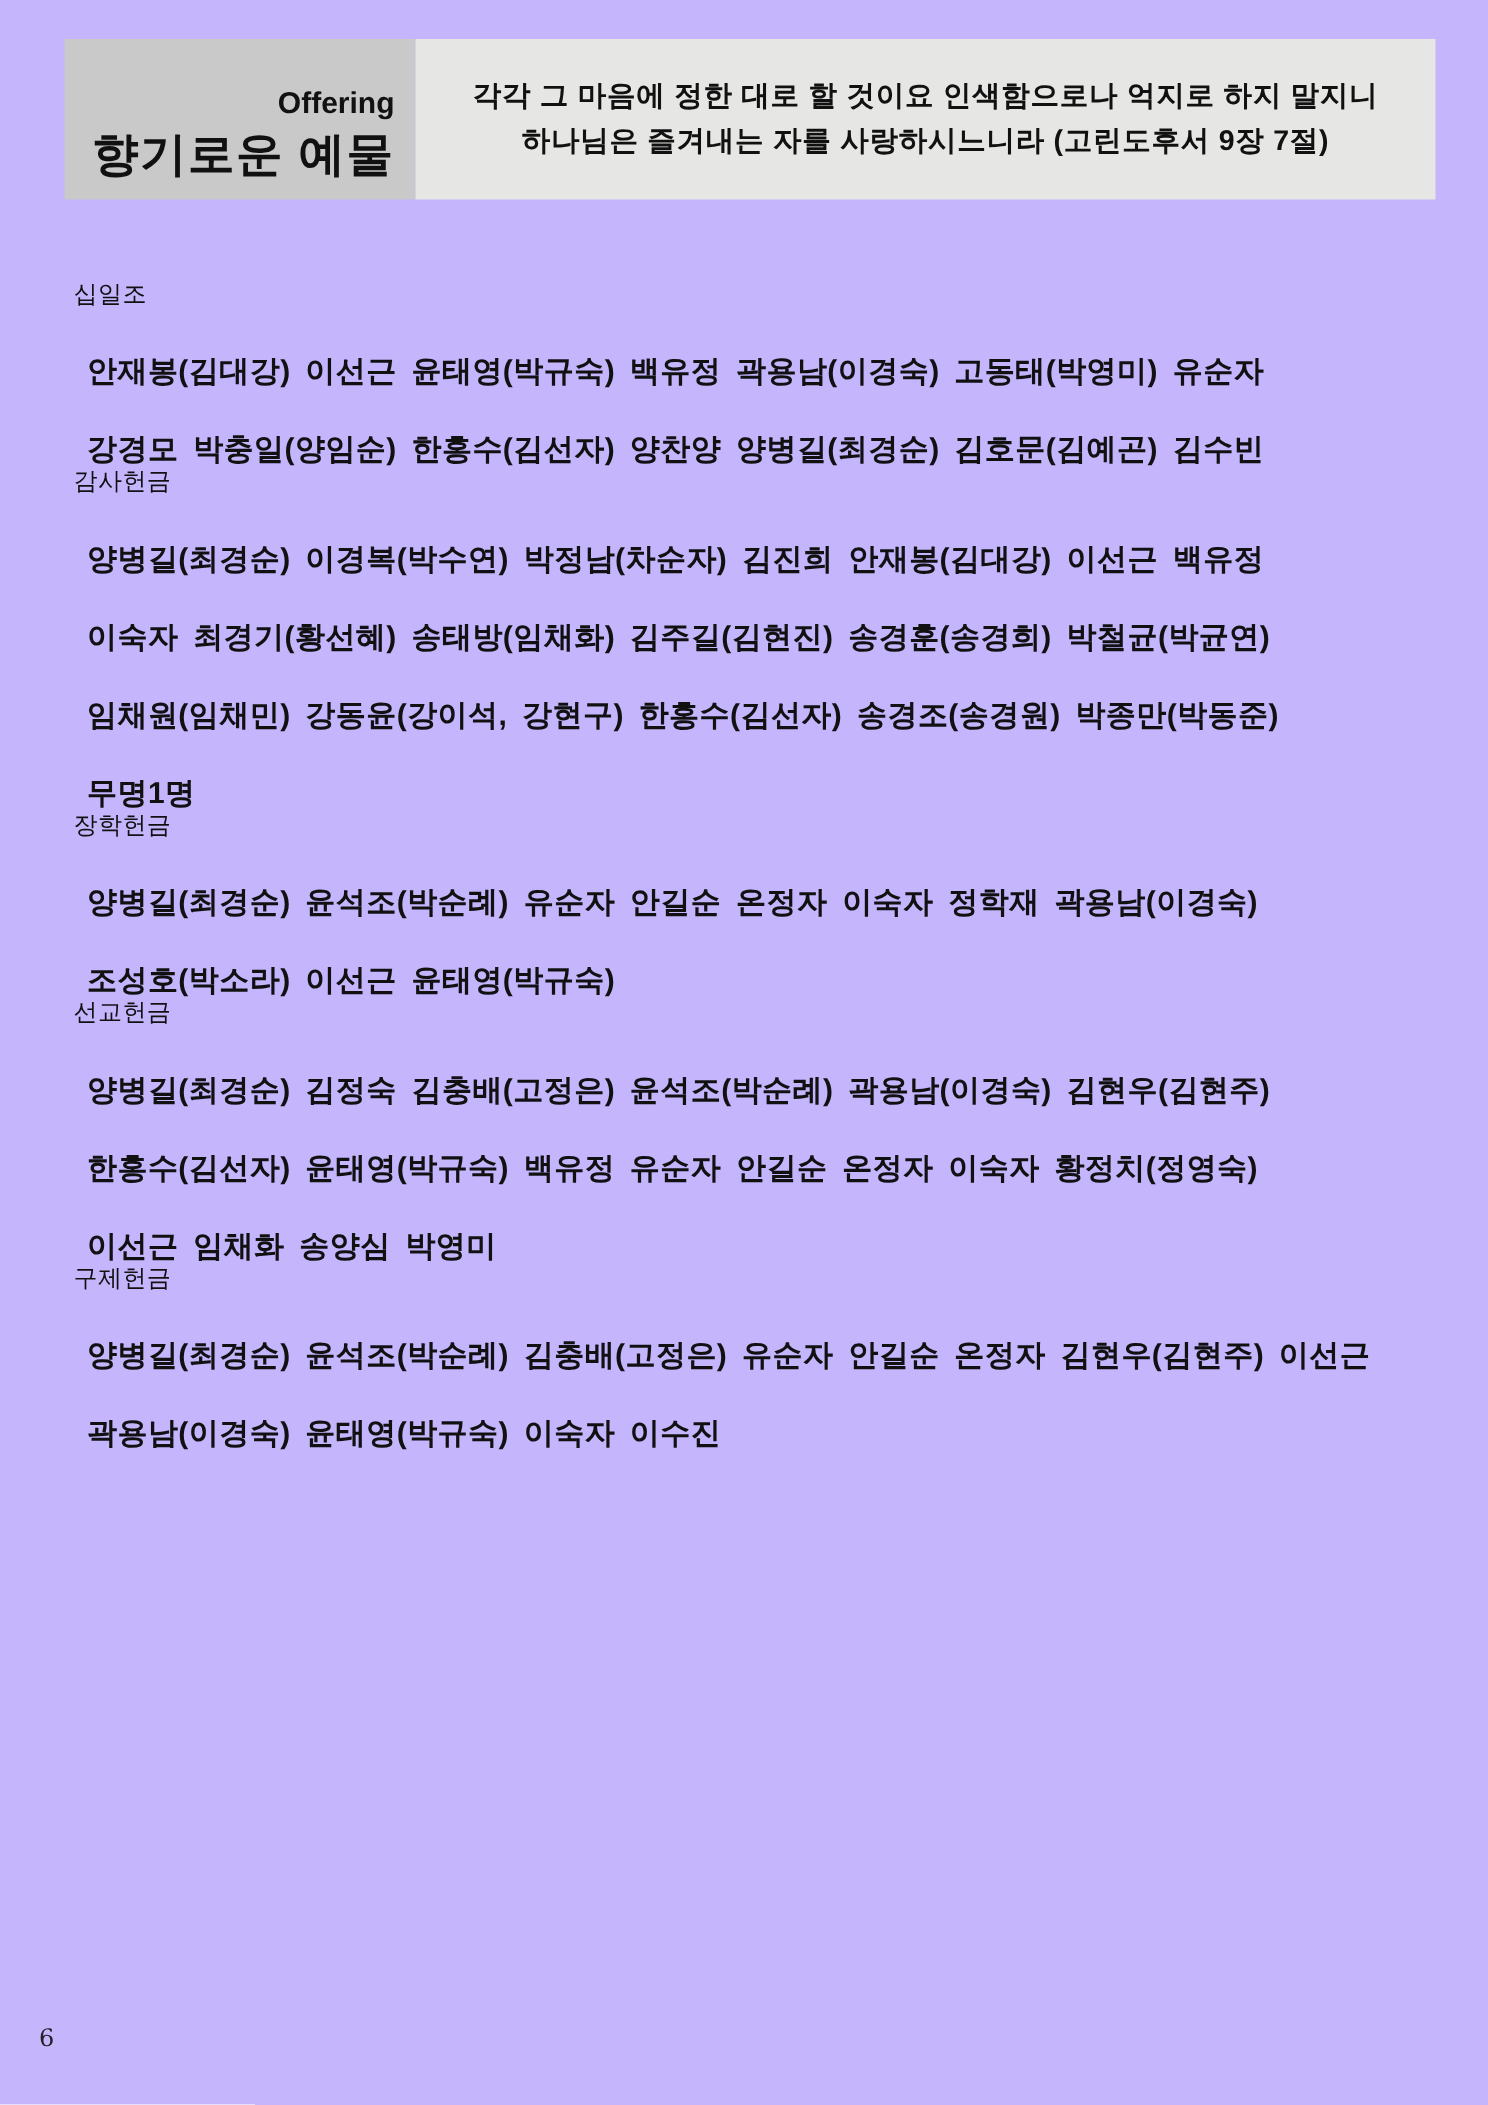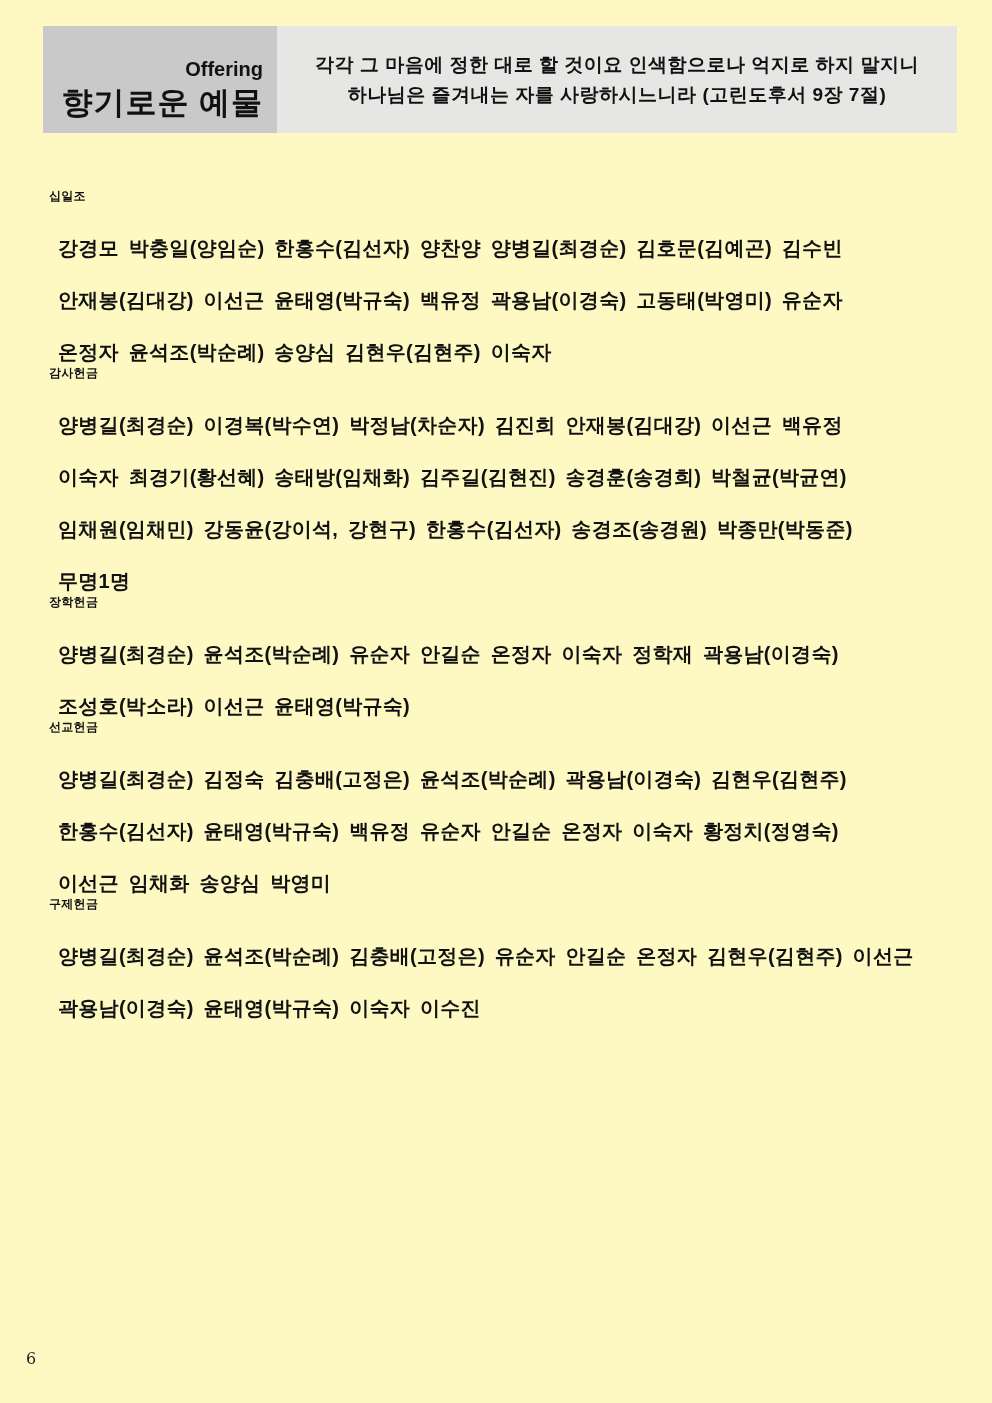--- a/index.html
+++ b/index.html
@@ -4,21 +4,21 @@
 <style>
   html, body {
     margin: 0;
     padding: 0;
     background: #ffffff;
   }
   .page {
     position: relative;
     width: 992px;
     height: 1403px;
-    background: #fef9c3;
+    background: #c4b5fd;
     overflow: hidden;
     font-family: "Liberation Sans", sans-serif;
     color: #111111;
   }
   
   .header {
     position: absolute;
     left: 43px;
     top: 26px;
     width: 914px;
@@ -67,22 +67,22 @@
   .content {
     position: absolute;
     left: 49px;
     top: 186px;
     width: 912px;
   }
   .section { margin: 0; }
   .section + .section { }
   .section-title {
     margin: 0;
-    font-size: 12px;
-    font-weight: 700;
+    font-size: 16px;
+    font-weight: 400;
     line-height: 21px;
     letter-spacing: 0.3px;
   }
   .names-line {
     margin: 31px 0 0 9px;
     font-size: 20px;
     font-weight: 700;
     line-height: 21px;
     letter-spacing: 0.3px;
     word-spacing: 4px;
@@ -111,23 +111,22 @@
     </div>
     <div class="header-right" style="background: rgb(230, 230, 228);">
       <div>각각 그 마음에 정한 대로 할 것이요 인색함으로나 억지로 하지 말지니</div>
       <div>하나님은 즐겨내는 자를 사랑하시느니라 (고린도후서 9장 7절)</div>
     </div>
   </div>
 
   <div class="content" id="sections">
   <section class="section">
     <h2 class="section-title">십일조</h2>
-  <p class="names-line">강경모 박충일(양임순) 한홍수(김선자) 양찬양 양병길(최경순) 김호문(김예곤) 김수빈</p>
-        <p class="names-line">안재봉(김대강) 이선근 윤태영(박규숙) 백유정 곽용남(이경숙) 고동태(박영미) 유순자</p>
-        <p class="names-line">온정자 윤석조(박순례) 송양심 김현우(김현주) 이숙자</p>
+  <p class="names-line">안재봉(김대강) 이선근 윤태영(박규숙) 백유정 곽용남(이경숙) 고동태(박영미) 유순자</p>
+        <p class="names-line">강경모 박충일(양임순) 한홍수(김선자) 양찬양 양병길(최경순) 김호문(김예곤) 김수빈</p>
       </section>
 
   <section class="section">
     <h2 class="section-title">감사헌금</h2>
   <p class="names-line">양병길(최경순) 이경복(박수연) 박정남(차순자) 김진희 안재봉(김대강) 이선근 백유정</p>
         <p class="names-line">이숙자 최경기(황선혜) 송태방(임채화) 김주길(김현진) 송경훈(송경희) 박철균(박균연)</p>
         <p class="names-line">임채원(임채민) 강동윤(강이석, 강현구) 한홍수(김선자) 송경조(송경원) 박종만(박동준)</p>
         <p class="names-line">무명1명</p>
       </section>
 

